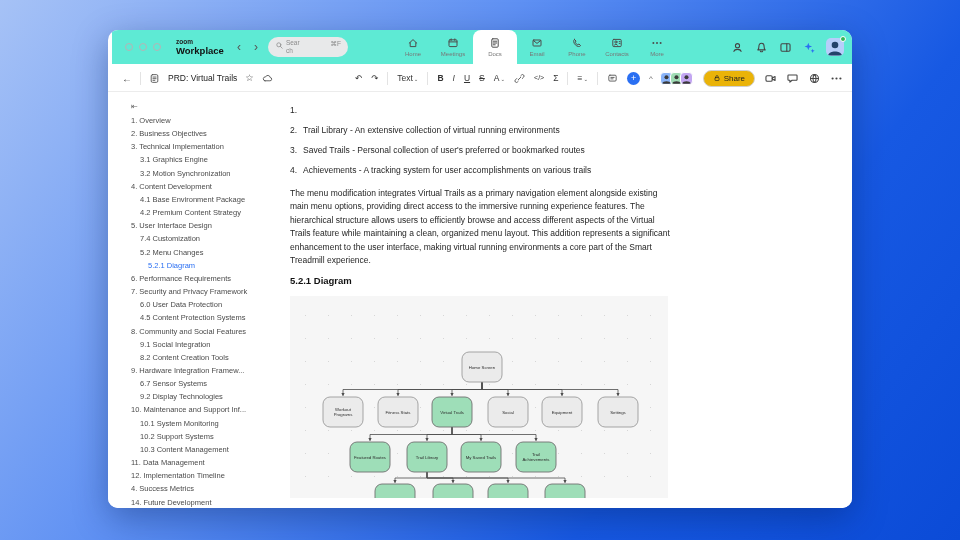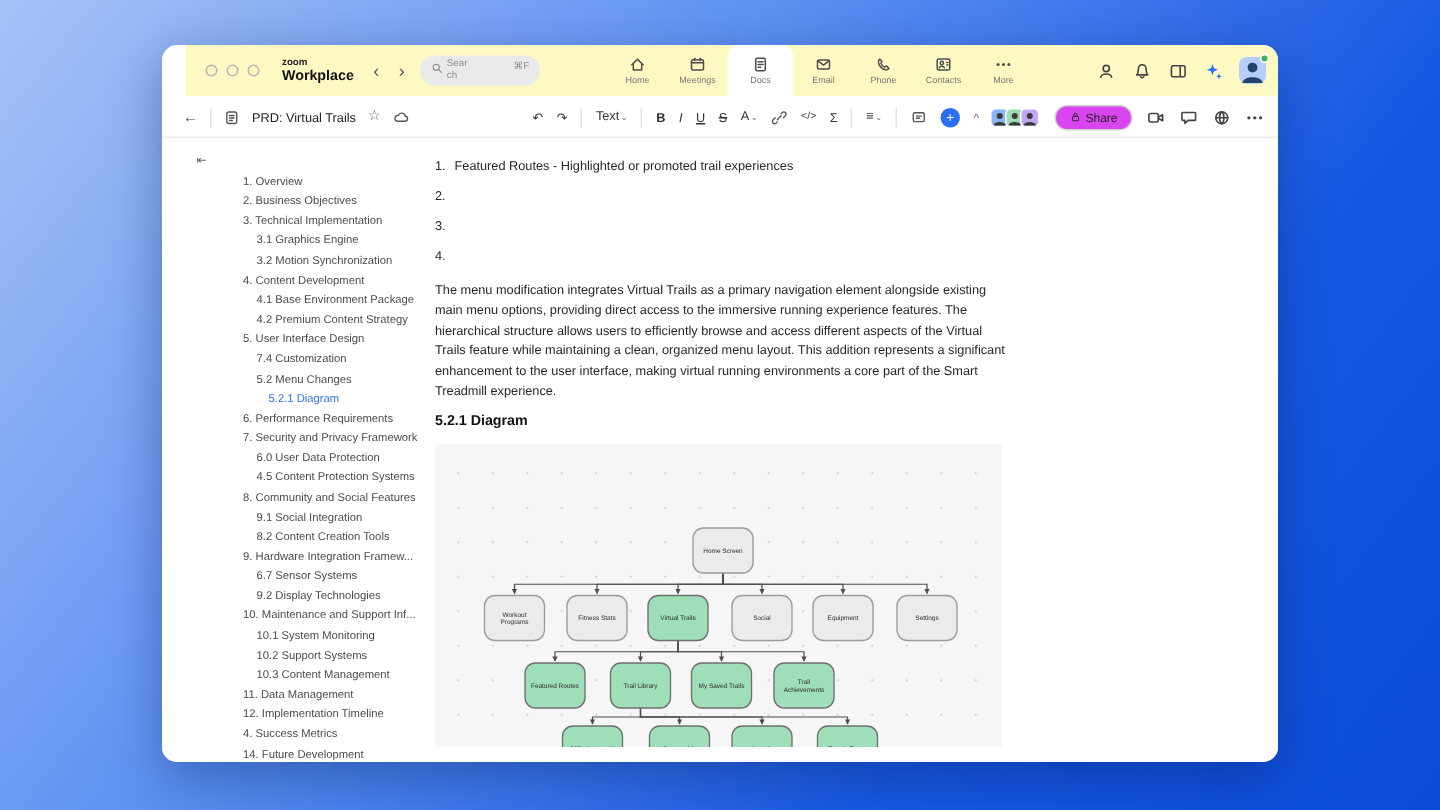--- a/index.html
+++ b/index.html
@@ -3,21 +3,21 @@
 <meta charset="utf-8">
 <style>
   html,body{margin:0;padding:0;}
   *{box-sizing:border-box;font-family:"Liberation Sans",sans-serif;}
   .screen{position:relative;width:960px;height:540px;overflow:hidden;
     background:linear-gradient(128deg,#a6c2f6 0%,#5e90f3 38%,#1759e3 72%,#0b4bd7 100%);}
   .window{position:absolute;left:108px;top:30px;width:744px;height:478px;background:#fff;
     border-radius:10px;box-shadow:0 10px 34px rgba(2,30,90,.38);overflow:hidden;}
 
   
-  .titlebar{position:absolute;left:16px;top:0;right:0;height:34px;background:#fef9c3;}
+  .titlebar{position:absolute;left:4px;top:0;right:0;height:34px;background:#5eead4;}
   .tb-left{position:absolute;left:13px;top:0;height:34px;display:flex;align-items:center;}
   .lights{display:flex;gap:6px;}
   .lights span{width:8px;height:8px;border:1px solid #b5b5b5;border-radius:50%;}
   .brand{margin-left:15px;line-height:1;}
   .brand .bt{font-size:6.5px;font-weight:700;color:#222;}
   .brand .bb{font-size:9.5px;font-weight:700;color:#111;margin-top:1px;}
   .nav{display:flex;gap:13px;margin-left:13px;color:#555;font-size:12px;line-height:10px;}
   .nav span{cursor:default;}
   .searchpill{margin-left:10px;width:80px;height:20px;background:#e8e9ea;border-radius:10px;
     display:flex;padding:2px 7px;color:#8b8b8b;}
@@ -52,29 +52,29 @@
   .tl-s{text-decoration:line-through;}
   .caret{font-size:5.5px;color:#666;margin-left:1px;}
   .plusbtn{width:13px;height:13px;border-radius:50%;background:#2a6ff2;color:#fff;font-size:9px;
     display:flex;align-items:center;justify-content:center;line-height:1;}
   .caretup{font-size:8px;color:#666;}
   .dh-right{position:absolute;right:9px;top:0;height:28px;display:flex;align-items:center;gap:9px;color:#444;}
   .collab{display:flex;margin-right:1px;}
   .cav{width:13px;height:13px;border-radius:4px;border:1px solid #fff;margin-left:-3px;overflow:hidden;}
   .cav svg{width:100%;height:100%;display:block;}
   .sharebtn{display:flex;align-items:center;gap:3px;border:1px solid #cfcfcf;border-radius:11px;
-    padding:3px 9px;font-size:8px;color:#222;background:#d946ef;}
+    padding:3px 9px;font-size:8px;color:#222;background:#eab308;}
   .lockicon{width:8px;height:8px;color:#222;}
   .dh-right .ticon{width:13px;height:13px;}
 
   
   .toc{position:absolute;left:0;top:62px;width:172px;bottom:0;padding:8px 0 0 23px;background:#fff;
     font-size:7.5px;line-height:13.15px;color:#4b4b4b;overflow:hidden;}
   .collapseicon{font-size:8px;color:#666;height:14px;}
-  .toc-item{white-space:nowrap;cursor:default;margin-left:31px;}
+  .toc-item{white-space:nowrap;cursor:default;}
   .toc-item.l2{padding-left:9px;}
   .toc-item.l3{padding-left:17px;}
   .toc-item.active{color:#2a6ff2;}
 
   
   .main{position:absolute;left:172px;top:62px;right:0;bottom:0;background:#fff;}
   #doclist{position:absolute;left:10px;top:14px;right:180px;}
   .dl-row{display:flex;font-size:8.5px;color:#262626;margin-bottom:10.5px;line-height:9.5px;}
   .dl-num{width:13px;flex:none;}
   #para{position:absolute;left:10px;top:95px;width:386px;font-size:8.5px;line-height:13.4px;color:#262626;}
@@ -370,30 +370,32 @@
         <div class="toc-item l1">11. Data Management</div>
         <div class="toc-item l1">12. Implementation Timeline</div>
         <div class="toc-item l1">4. Success Metrics</div>
         <div class="toc-item l1">14. Future Development</div>
       </div>
 
     <div class="main">
       <div id="doclist">
           <div class="dl-row">
             <span class="dl-num">1.</span>
-            <span>Featured Routes - Highlighted or promoted trail experiences</span>
           </div>
           <div class="dl-row">
             <span class="dl-num">2.</span>
+            <span>Trail Library - An extensive collection of virtual running environments</span>
           </div>
           <div class="dl-row">
             <span class="dl-num">3.</span>
+            <span>Saved Trails - Personal collection of user's preferred or bookmarked routes</span>
           </div>
           <div class="dl-row">
             <span class="dl-num">4.</span>
+            <span>Achievements - A tracking system for user accomplishments on various trails</span>
           </div>
         </div>
       <div id="para">The menu modification integrates Virtual Trails as a primary navigation element alongside existing main menu options, providing direct access to the immersive running experience features. The hierarchical structure allows users to efficiently browse and access different aspects of the Virtual Trails feature while maintaining a clean, organized menu layout. This addition represents a significant enhancement to the user interface, making virtual running environments a core part of the Smart Treadmill experience.</div>
       <div id="heading">5.2.1 Diagram</div>
       <div id="canvas">
           <svg viewBox="0 0 378 202">
             <defs>
               <marker id="arr" viewBox="0 0 6 6" refX="5" refY="3" markerWidth="4.5" markerHeight="4.5" orient="auto-start-reverse">
                 <path d="M0 0 L6 3 L0 6 Z" fill="#4d4d4d"></path>
               </marker>

